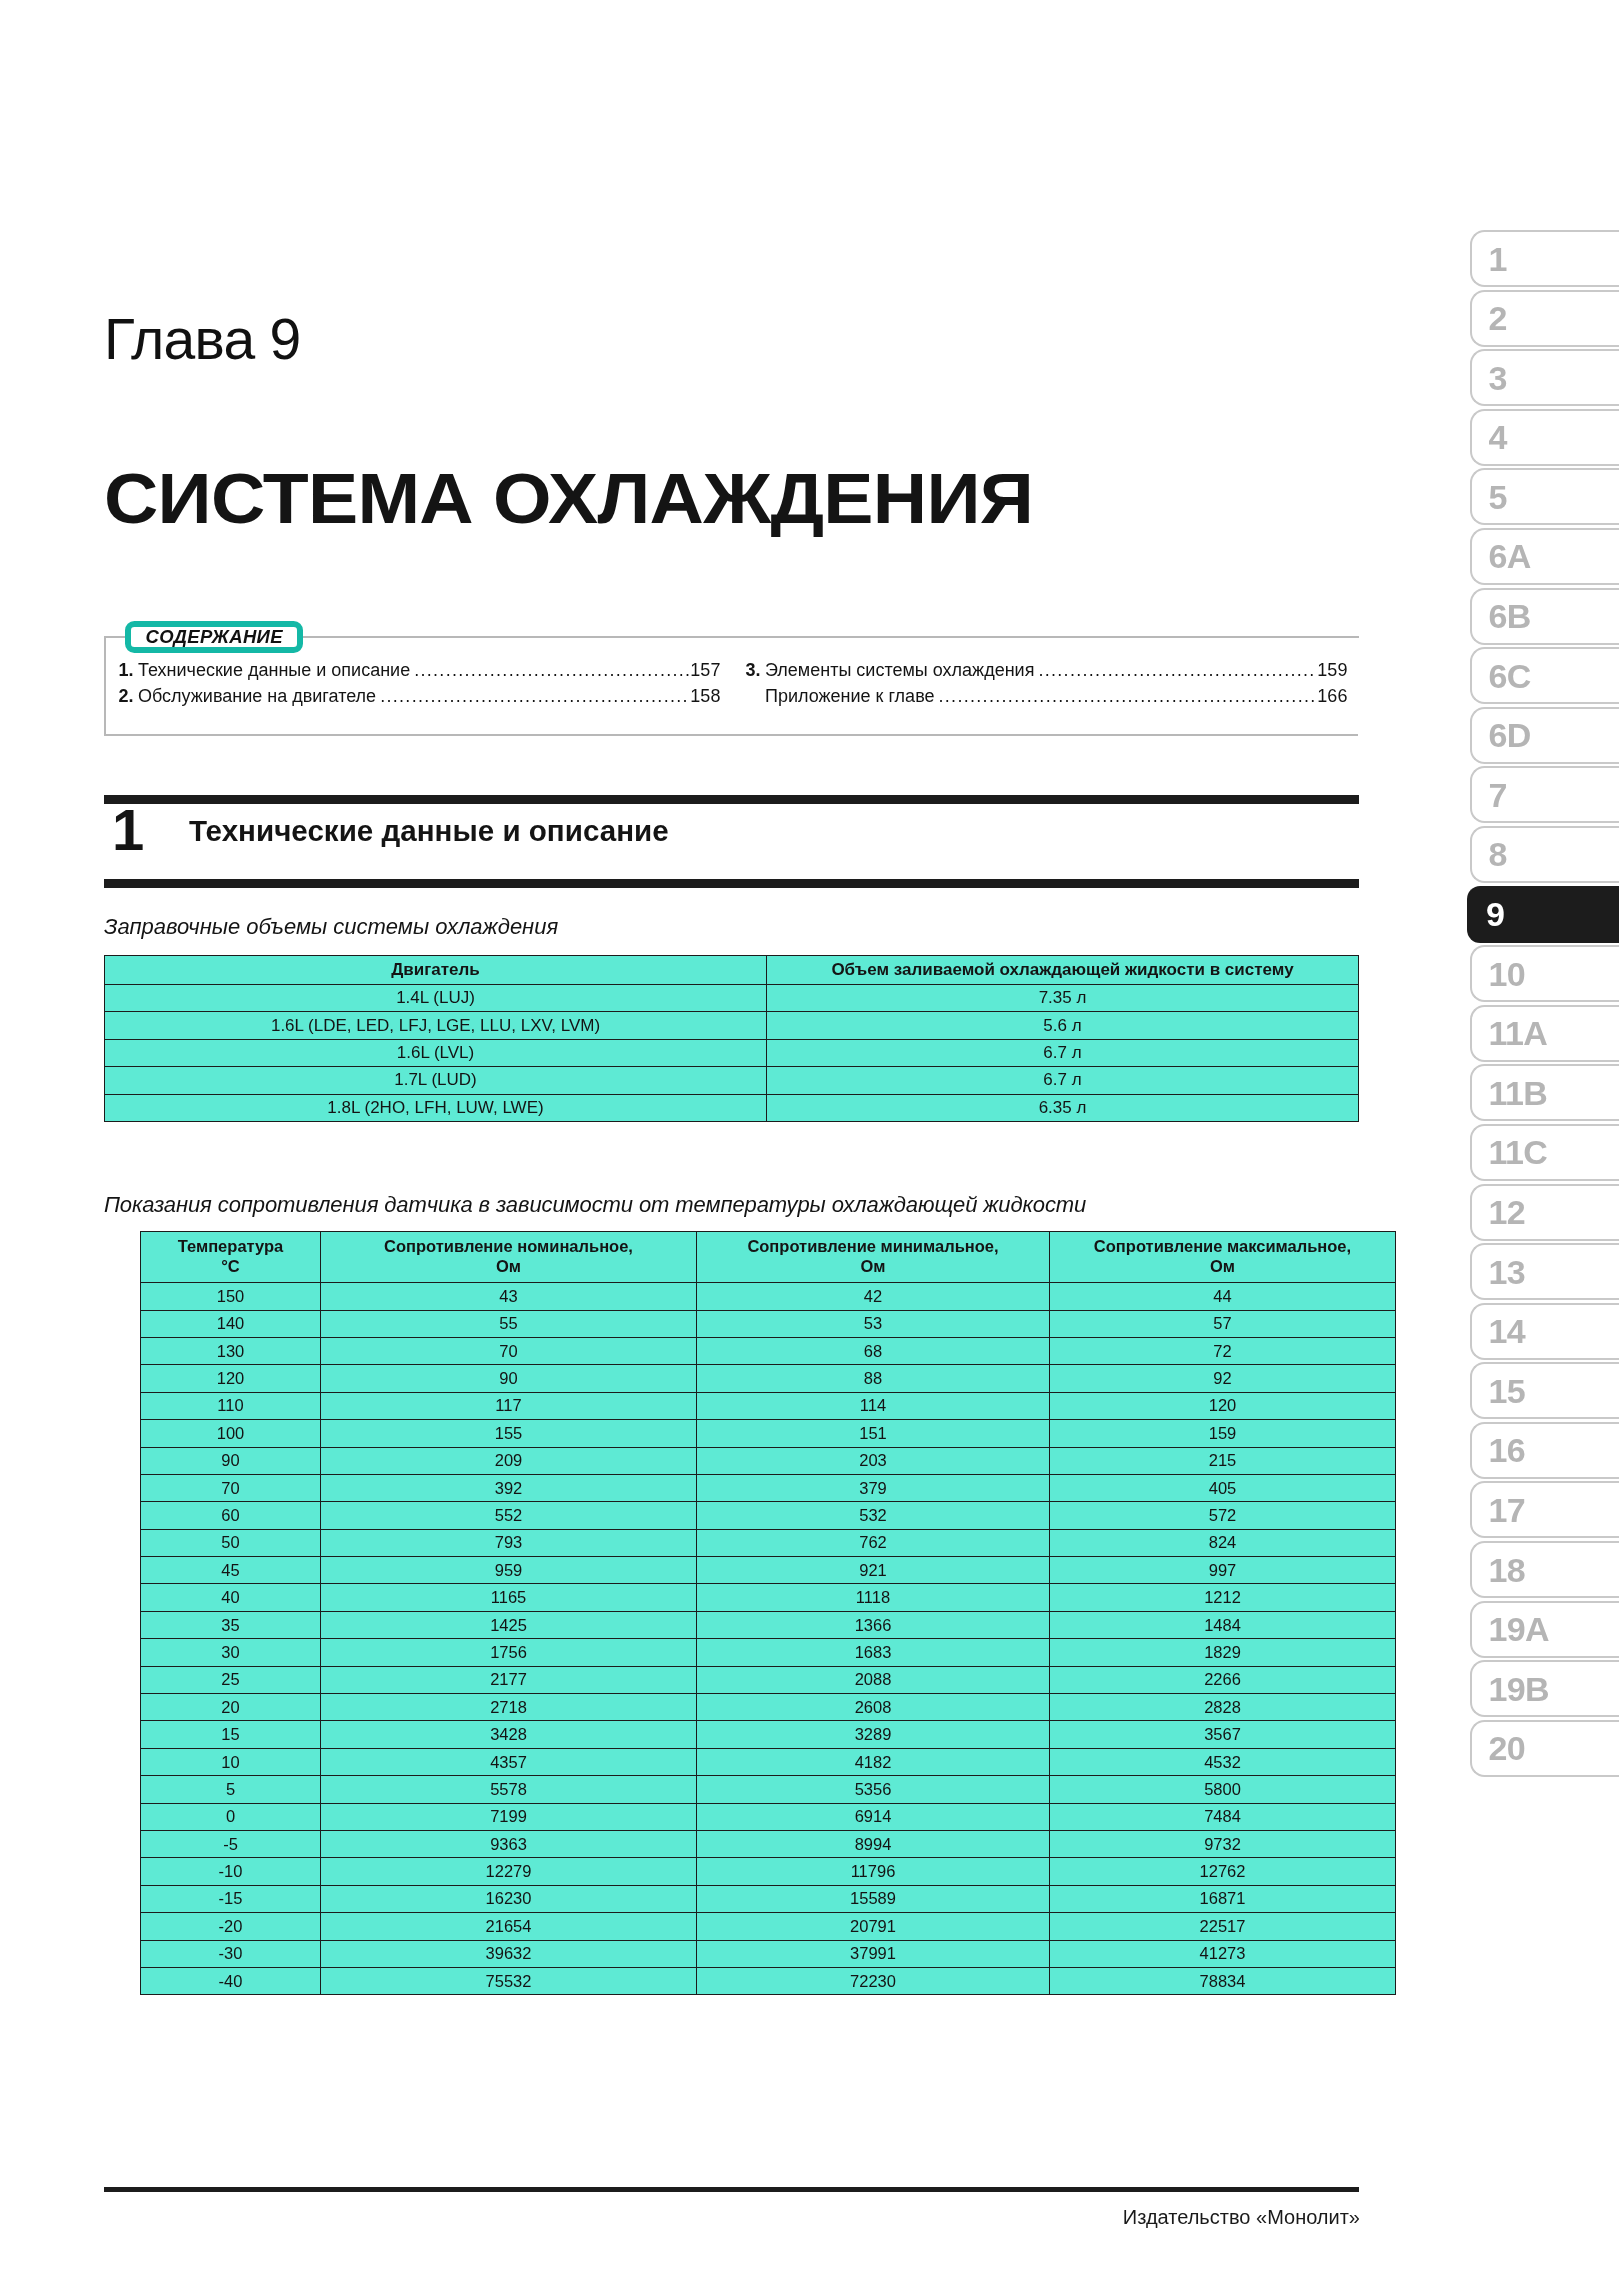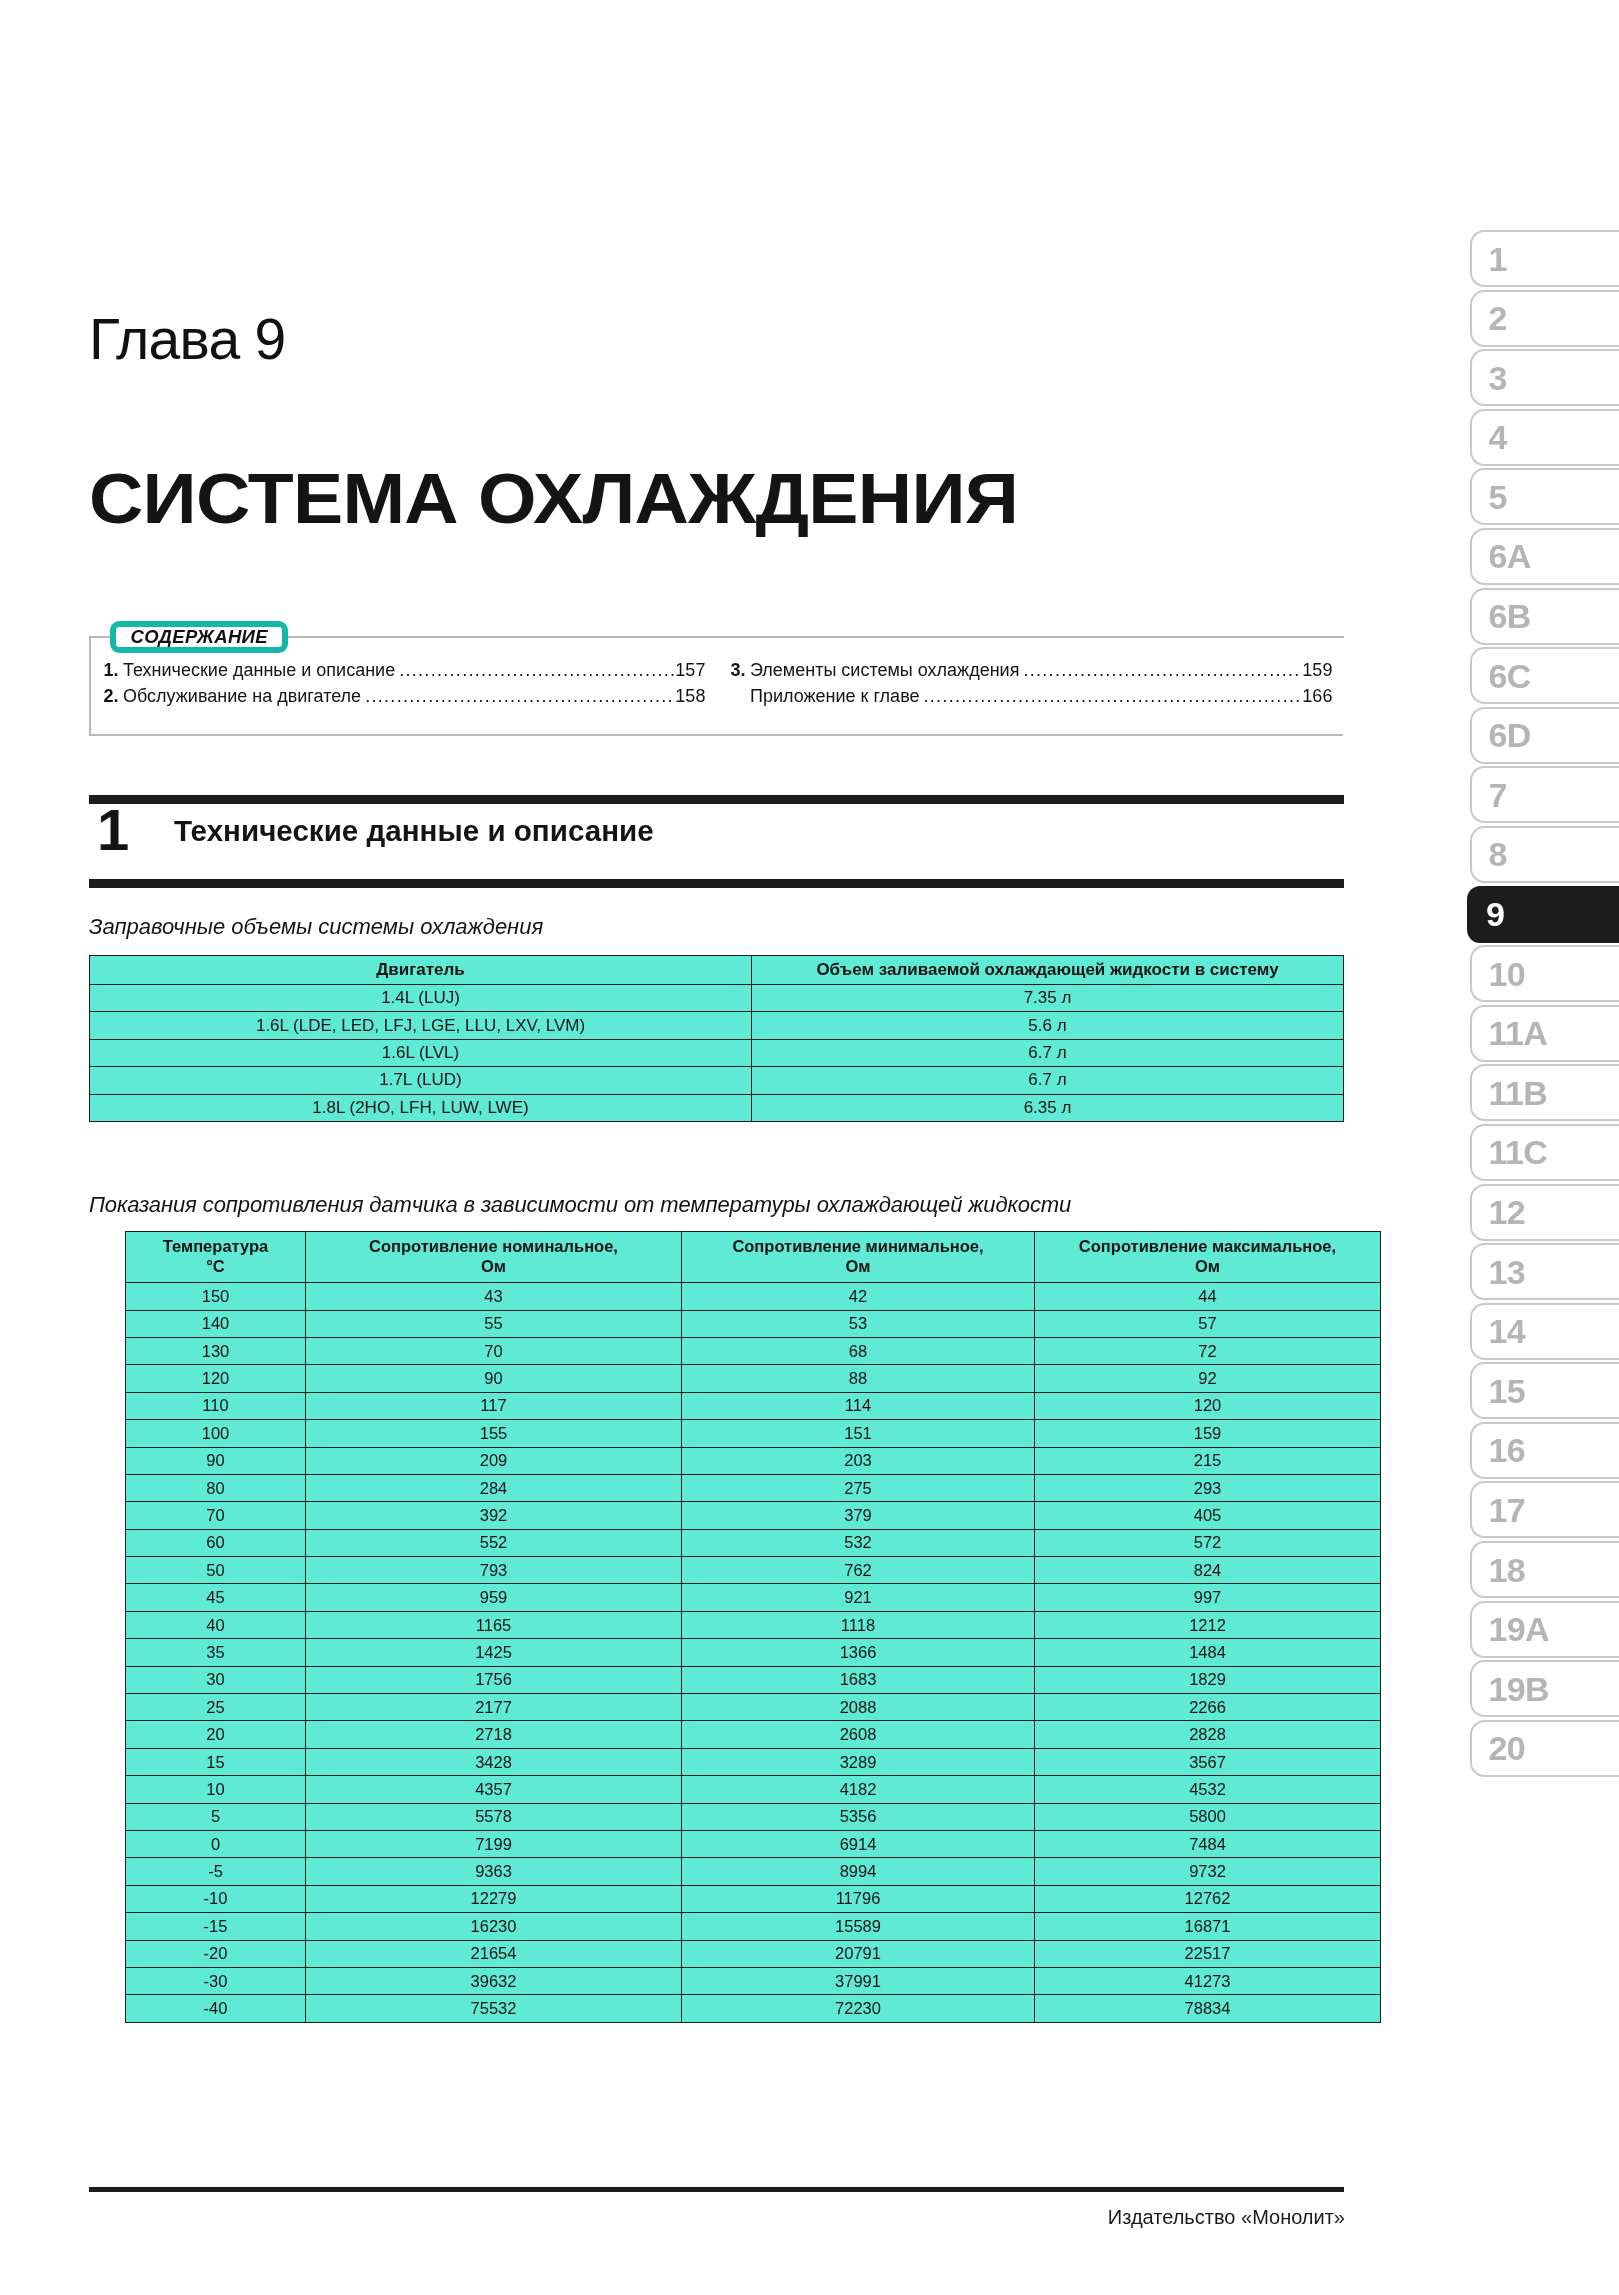--- a/index.html
+++ b/index.html
@@ -15,21 +15,21 @@
     position: relative;
     width: 1620px;
     height: 2295px;
     background: #ffffff;
     overflow: hidden;
   }
 
   
   #content {
     position: absolute;
-    left: 89px;
+    left: 104px;
     top: 0;
     width: 1256px;
     height: 2295px;
   }
 
   
   .chapter-label {
     position: absolute;
     left: 0;
     top: 311px;
@@ -453,26 +453,20 @@
             <td>151</td>
             <td>159</td>
           </tr>
           <tr>
             <td>90</td>
             <td>209</td>
             <td>203</td>
             <td>215</td>
           </tr>
           <tr>
-            <td>80</td>
-            <td>284</td>
-            <td>275</td>
-            <td>293</td>
-          </tr>
-          <tr>
             <td>70</td>
             <td>392</td>
             <td>379</td>
             <td>405</td>
           </tr>
           <tr>
             <td>60</td>
             <td>552</td>
             <td>532</td>
             <td>572</td>

